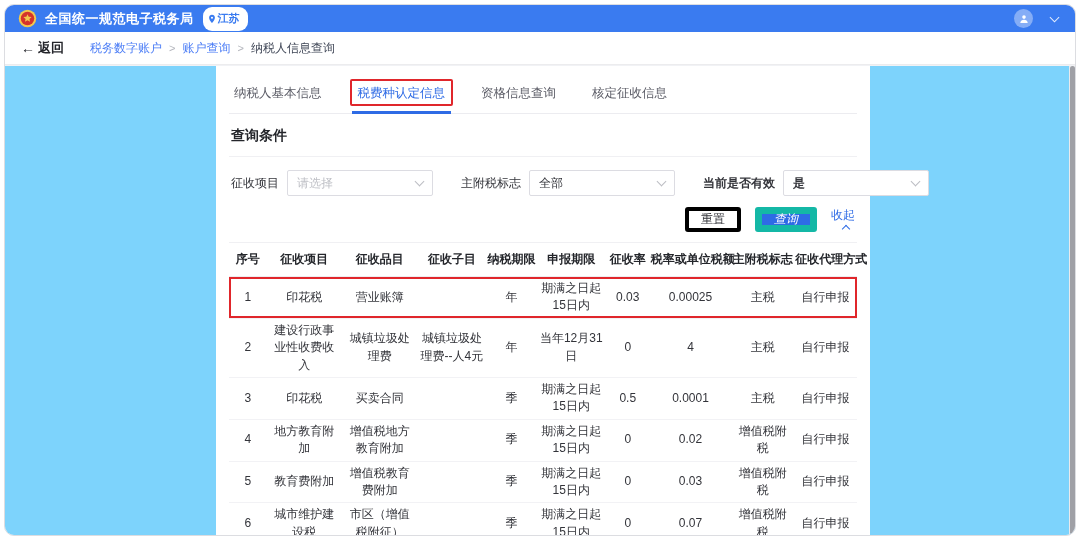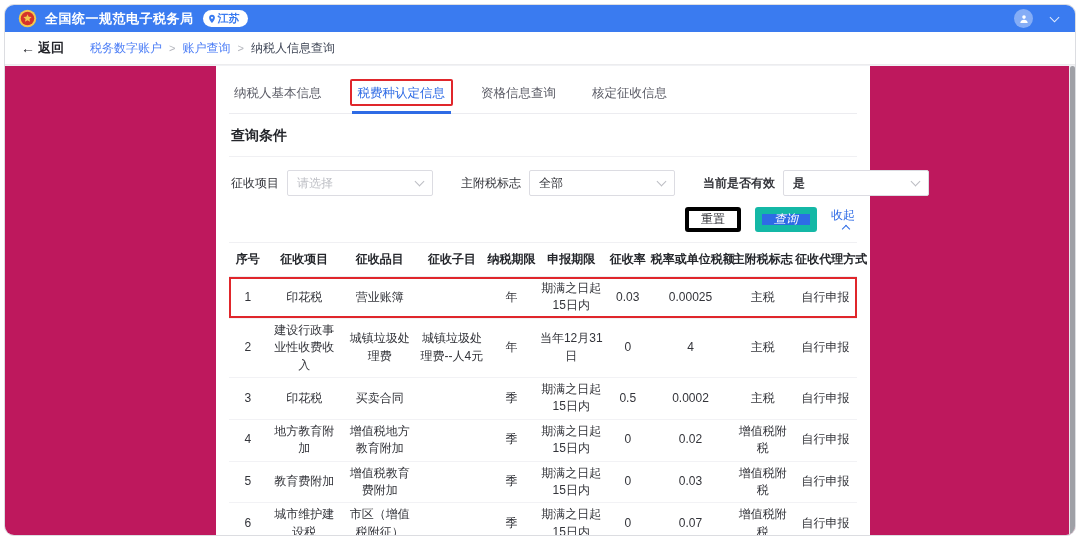--- a/index.html
+++ b/index.html
@@ -5,42 +5,42 @@
   * { margin:0; padding:0; box-sizing:border-box; }
   html,body { width:1080px; height:540px; background:#fff; overflow:hidden;
     font-family:"Liberation Sans","DejaVu Sans",sans-serif; }
   .screen { position:relative; width:1072px; height:532px; margin:4px;
     border:1px solid #dcdde1; border-radius:10px; overflow:hidden; background:#f1f2f5; }
 
   
   .topbar { height:27px; background:#3a7bf0; display:flex; align-items:center; padding:0 13px; }
   .logo { width:19px; height:19px; flex:0 0 auto; }
   .app-title { color:#ffffff; font-size:13px; font-weight:bold; margin-left:8px; letter-spacing:.5px; }
-  .region-badge { margin-left:9px; background:#fff; border-radius:9px; height:17px;
+  .region-badge { margin-left:9px; background:#fff; border-radius:9px; height:24px;
     display:flex; align-items:center; padding:0 8px 0 4px; color:#3a7bf0; font-size:11px; font-weight:bold; }
   .region-badge svg { width:10px; height:10px; margin-right:1px; }
   .topbar-right { margin-left:auto; display:flex; align-items:center; }
   .avatar { width:19px; height:19px; border-radius:50%; background:rgba(255,255,255,.38);
     display:flex; align-items:center; justify-content:center; }
   .avatar svg { width:12px; height:12px; }
   .user-caret { width:7px; height:7px; border-right:1.5px solid rgba(255,255,255,.85);
     border-bottom:1.5px solid rgba(255,255,255,.85); transform:rotate(45deg); margin:-3px 4px 0 18px; }
 
   
   .crumb-bar { height:33px; background:#fff; border-bottom:1px solid #ececee;
     display:flex; align-items:center; padding:0 16px; }
   .back { display:flex; align-items:center; color:#23242a; font-size:13px; font-weight:bold; cursor:pointer; }
   .back .arrow { font-size:14px; margin-right:3px; font-weight:normal; }
   .crumbs { margin-left:26px; font-size:12px; display:flex; align-items:center; }
   .crumb { color:#4a7cf6; cursor:pointer; }
   .crumb.current { color:#3f4656; cursor:default; }
   .sep { color:#b3b5bc; margin:0 7px; font-size:11px; }
 
   
-  .page-body { position:absolute; top:61px; left:0; right:0; bottom:0; background:#be185d; }
+  .page-body { position:absolute; top:61px; left:0; right:0; bottom:0; background:#7dd3fc; }
   .card { position:absolute; left:211px; top:0; width:654px; bottom:0; background:#fff; padding:8px 13px 0; }
 
   
   .tabs { display:flex; gap:34px; padding:4px 4px 0; border-bottom:1px solid #ececf0; }
   .tab { position:relative; font-size:12.5px; color:#5b5c66; padding:7px 1px 11px; cursor:pointer; white-space:nowrap; }
   .tab.active { color:#2e6be5; }
   .tab.active .tab-underline { position:absolute; left:-5px; right:-5px; bottom:-1px; height:3px; background:#2e6be5; }
   .tab.active .red-box { position:absolute; left:-7px; right:-7px; top:1px; bottom:7px;
     border:2px solid #e0262b; border-radius:2px; pointer-events:none; }
 
@@ -223,21 +223,21 @@
               <td>自行申报</td>
             </tr>
             <tr>
               <td>3</td>
               <td>印花税</td>
               <td>买卖合同</td>
               <td></td>
               <td>季</td>
               <td>期满之日起15日内</td>
               <td>0.5</td>
-              <td>0.0002</td>
+              <td>0.0001</td>
               <td>主税</td>
               <td>自行申报</td>
             </tr>
             <tr>
               <td>4</td>
               <td>地方教育附加</td>
               <td>增值税地方教育附加</td>
               <td></td>
               <td>季</td>
               <td>期满之日起15日内</td>

